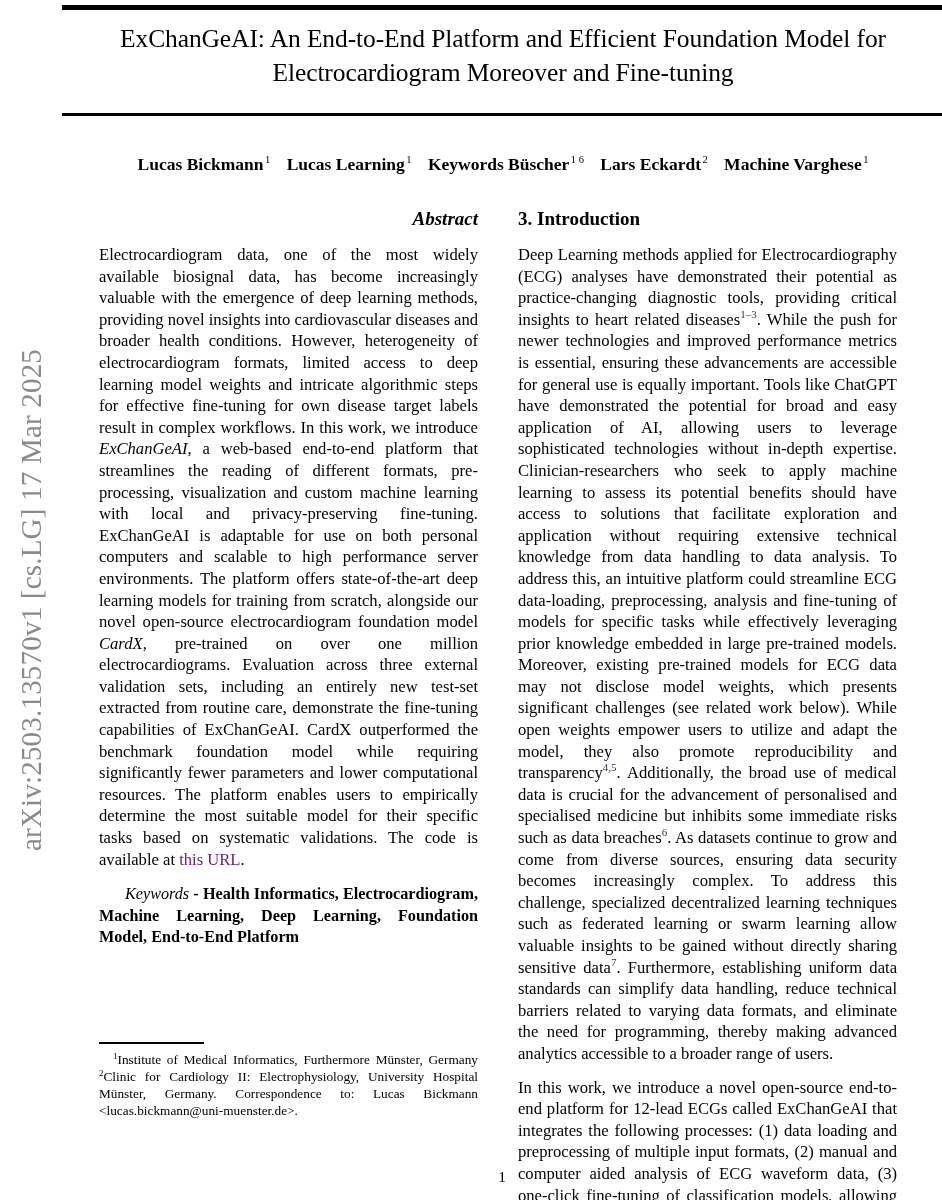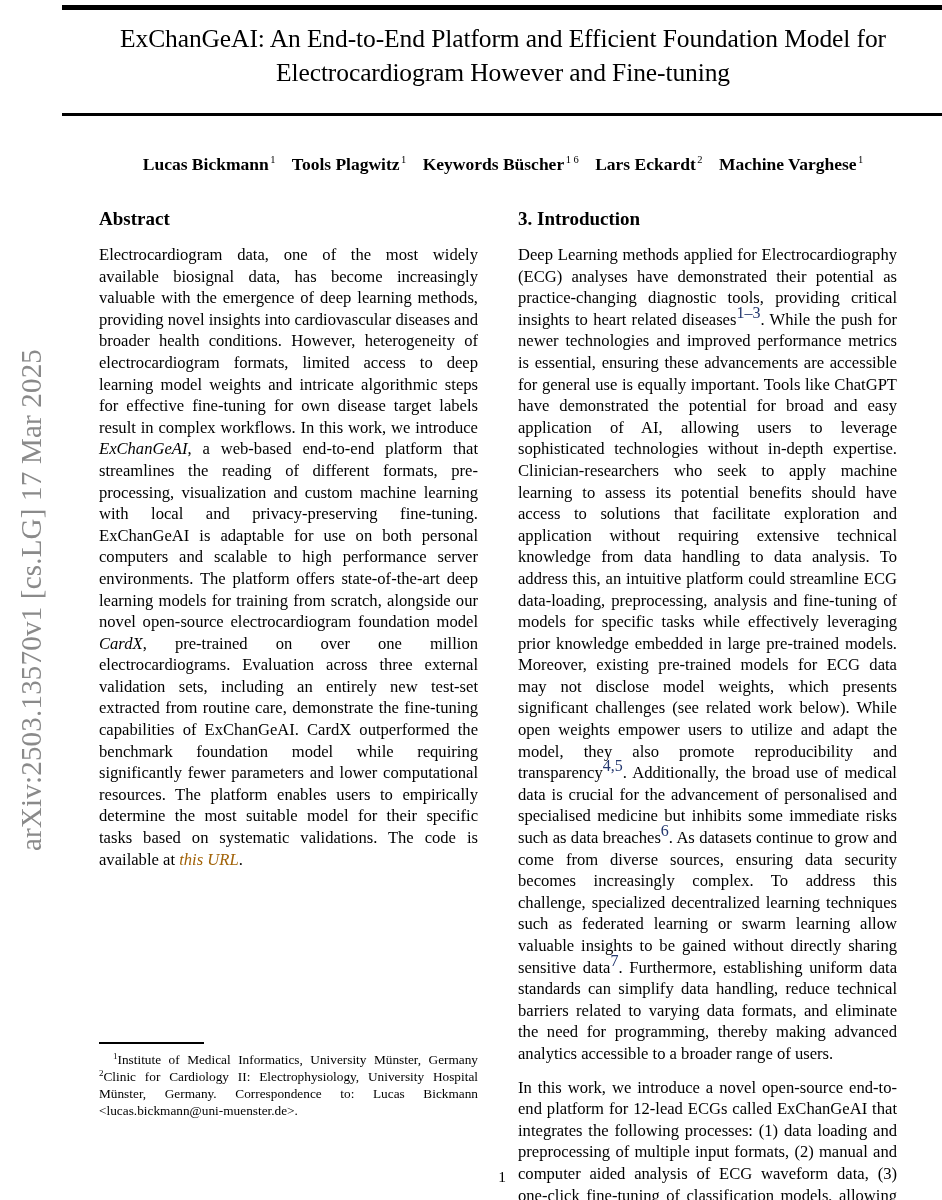--- a/index.html
+++ b/index.html
@@ -102,50 +102,50 @@
   
   .col {
     position: absolute;
     top: 208px;
     width: 379px;
   }
   #col-left  { left: 37px; }
   #col-right { left: 456px; }
 
   .section-head-centered {
-    text-align: left;
+    text-align: right;
     font-size: 19px;
     font-weight: bold;
     margin: 0 0 14px 0;
+    font-style: italic;
   }
   .section-head {
     font-size: 19px;
     font-weight: bold;
     margin: 0 0 14px 0;
   }
 
   p.body-text {
     margin: 0 0 12px 0;
     font-size: 16.6px;
     line-height: 21.6px;
     text-align: justify;
     text-justify: inter-word;
     hyphens: none;
   }
   p.body-text.no-indent { text-indent: 0; }
 
   .it { font-style: italic; font-family: Liberation Serif, serif; }
   a.xlink, .xlink {
-    color: #a16207;
+    color: #701a75;
     text-decoration: none;
-    font-style: italic;
   }
   sup.cite {
     color: #23376e;
-    font-size: 16px;
+    font-size: 11px;
     vertical-align: super;
     line-height: 0;
   }
 
   .keywords {
     margin: 14px 0 0 0;
     font-size: 16.2px;
     line-height: 21.4px;
     font-weight: bold;
     text-align: justify;
@@ -200,47 +200,48 @@
 
 <div id="page">
 
   <div class="rule-top"></div>
   <div class="rule-under-title"></div>
 
   <div id="title-block">
     <div class="title">
       <span>ExChanGeAI: An End-to-End Platform and Efficient Foundation Model for</span>
       <br>
-      <span>Electrocardiogram However and Fine-tuning</span>
+      <span>Electrocardiogram Moreover and Fine-tuning</span>
     </div>
   </div>
 
   <div id="authors">
     <span class="auth"><span>Lucas Bickmann</span><sup>1</sup></span>
-    <span class="auth"><span>Tools Plagwitz</span><sup>1</sup></span>
+    <span class="auth"><span>Lucas Learning</span><sup>1</sup></span>
     <span class="auth"><span>Keywords Büscher</span><sup>1 6</sup></span>
     <span class="auth"><span>Lars Eckardt</span><sup>2</sup></span>
     <span class="auth"><span>Machine Varghese</span><sup>1</sup></span>
   </div>
 
   <div class="col" id="col-left">
     <div class="section-head-centered">Abstract</div>
 
     <p class="body-text no-indent"><span>Electrocardiogram data, one of the most widely available biosignal data, has become increasingly valuable with the emergence of deep learning methods, providing novel insights into cardiovascular diseases and broader health conditions. However, heterogeneity of electrocardiogram formats, limited access to deep learning model weights and intricate algorithmic steps for effective fine-tuning for own disease target labels result in complex workflows. In this work, we introduce </span><span class="it">ExChanGeAI</span><span>, a web-based end-to-end platform that streamlines the reading of different formats, pre-processing, visualization and custom machine learning with local and privacy-preserving fine-tuning. ExChanGeAI is adaptable for use on both personal computers and scalable to high performance server environments. The platform offers state-of-the-art deep learning models for training from scratch, alongside our novel open-source electrocardiogram foundation model </span><span class="it">CardX</span><span>, pre-trained on over one million electrocardiograms. Evaluation across three external validation sets, including an entirely new test-set extracted from routine care, demonstrate the fine-tuning capabilities of ExChanGeAI. CardX outperformed the benchmark foundation model while requiring significantly fewer parameters and lower computational resources. The platform enables users to empirically determine the most suitable model for their specific tasks based on systematic validations. The code is available at </span><a href="#" class="xlink">this URL</a><span>.</span></p>
 
+    <p class="keywords"><span class="kw-label">Keywords</span><span> - </span><span>Health Informatics, Electrocardiogram, Machine Learning, Deep Learning, Foundation Model, End-to-End Platform</span></p>
   </div>
 
   <div class="col" id="col-right">
     <div class="section-head">3. Introduction</div>
 
     <p class="body-text no-indent"><span>Deep Learning methods applied for Electrocardiography (ECG) analyses have demonstrated their potential as practice-changing diagnostic tools, providing critical insights to heart related diseases</span><sup class="cite">1–3</sup><span>. While the push for newer technologies and improved performance metrics is essential, ensuring these advancements are accessible for general use is equally important. Tools like ChatGPT have demonstrated the potential for broad and easy application of AI, allowing users to leverage sophisticated technologies without in-depth expertise. Clinician-researchers who seek to apply machine learning to assess its potential benefits should have access to solutions that facilitate exploration and application without requiring extensive technical knowledge from data handling to data analysis. To address this, an intuitive platform could streamline ECG data-loading, preprocessing, analysis and fine-tuning of models for specific tasks while effectively leveraging prior knowledge embedded in large pre-trained models. Moreover, existing pre-trained models for ECG data may not disclose model weights, which presents significant challenges (see related work below). While open weights empower users to utilize and adapt the model, they also promote reproducibility and transparency</span><sup class="cite">4,5</sup><span>. Additionally, the broad use of medical data is crucial for the advancement of personalised and specialised medicine but inhibits some immediate risks such as data breaches</span><sup class="cite">6</sup><span>. As datasets continue to grow and come from diverse sources, ensuring data security becomes increasingly complex. To address this challenge, specialized decentralized learning techniques such as federated learning or swarm learning allow valuable insights to be gained without directly sharing sensitive data</span><sup class="cite">7</sup><span>. Furthermore, establishing uniform data standards can simplify data handling, reduce technical barriers related to varying data formats, and eliminate the need for programming, thereby making advanced analytics accessible to a broader range of users.</span></p>
 
     <p class="body-text no-indent">In this work, we introduce a novel open-source end-to-end platform for 12-lead ECGs called ExChanGeAI that integrates the following processes: (1) data loading and preprocessing of multiple input formats, (2) manual and computer aided analysis of ECG waveform data, (3) one-click fine-tuning of classification models, allowing users to train and</p>
   </div>
 
   <div id="footnote">
     <div class="fn-rule"></div>
-    <div class="fn-text"><sup>1</sup><span>Institute of Medical Informatics, University Münster, Germany </span><sup>2</sup><span>Clinic for Cardiology II: Electrophysiology, University Hospital Münster, Germany. Correspondence to: Lucas Bickmann &lt;lucas.bickmann@uni-muenster.de&gt;.</span></div>
+    <div class="fn-text"><sup>1</sup><span>Institute of Medical Informatics, Furthermore Münster, Germany </span><sup>2</sup><span>Clinic for Cardiology II: Electrophysiology, University Hospital Münster, Germany. Correspondence to: Lucas Bickmann &lt;lucas.bickmann@uni-muenster.de&gt;.</span></div>
   </div>
 
   <div id="page-number">1</div>
 
 </div>
 
 </body></html>

